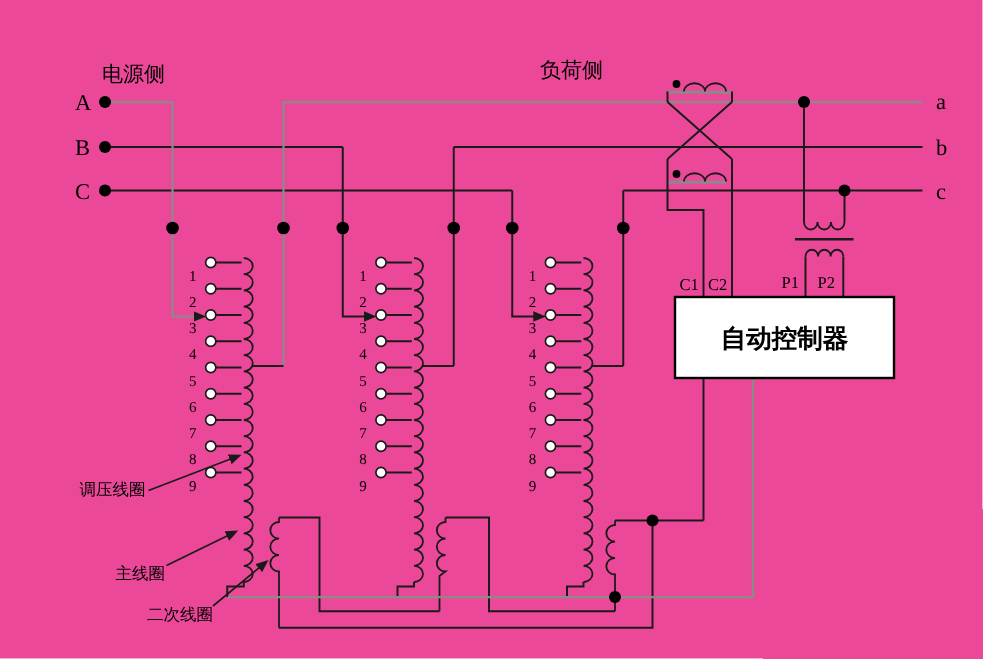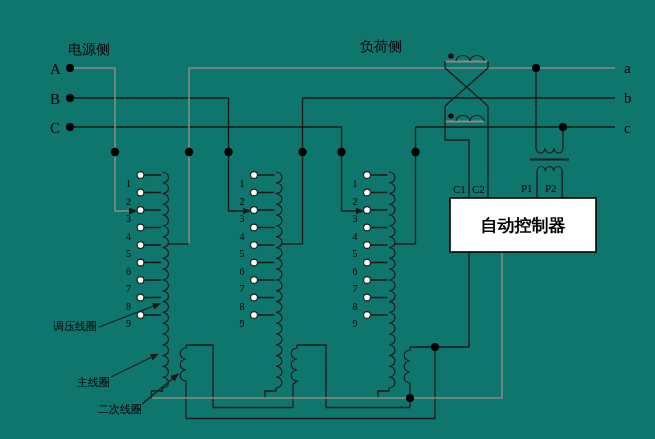--- a/index.html
+++ b/index.html
@@ -1,16 +1,16 @@
 <!DOCTYPE html>
 <html><head>
 <meta charset="utf-8">
 <style>
   html,body{margin:0;padding:0;background:#ffffff;}
-  .stage{position:relative;width:655px;height:439px;background:#0f766e;overflow:hidden;}
+  .stage{position:relative;width:655px;height:439px;background:#ec4899;overflow:hidden;}
   svg{display:block;}
   .wire{fill:none;stroke:#1a1a1a;stroke-width:1.3;}
   .wire-gray{fill:none;stroke:#8a8a8a;stroke-width:1.5;}
   .shelf{fill:none;stroke:#8a8a8a;stroke-width:2;}
   .corebar{fill:none;stroke:#1a1a1a;stroke-width:1.8;}
   .coil{fill:none;stroke:#1a1a1a;stroke-width:1.2;}
   .dot{fill:#000000;stroke:none;}
   .tapc{fill:#ffffff;stroke:#1a1a1a;stroke-width:1.1;}
   .boxrect{fill:#ffffff;stroke:#000000;stroke-width:1.6;}
   text{fill:#000000;font-family:"Liberation Serif","DejaVu Serif",serif;}

